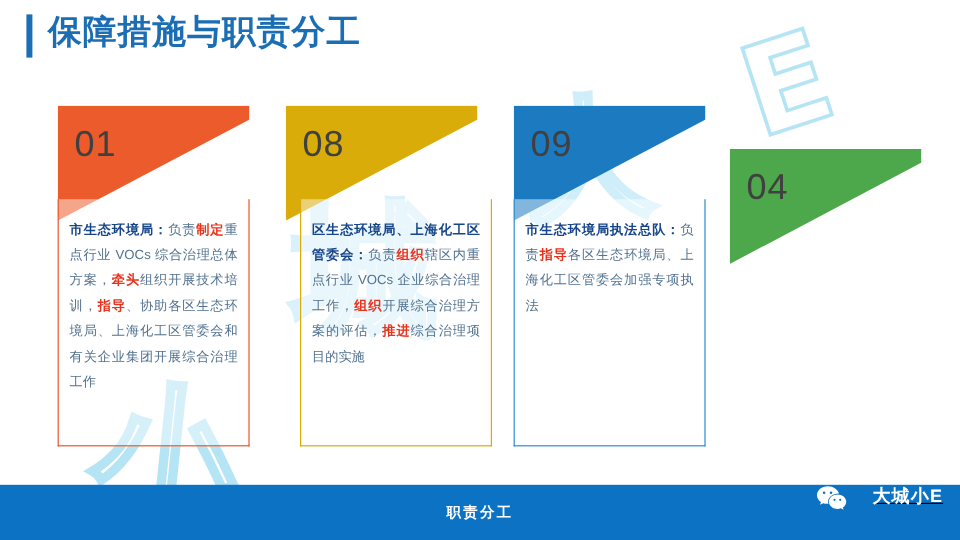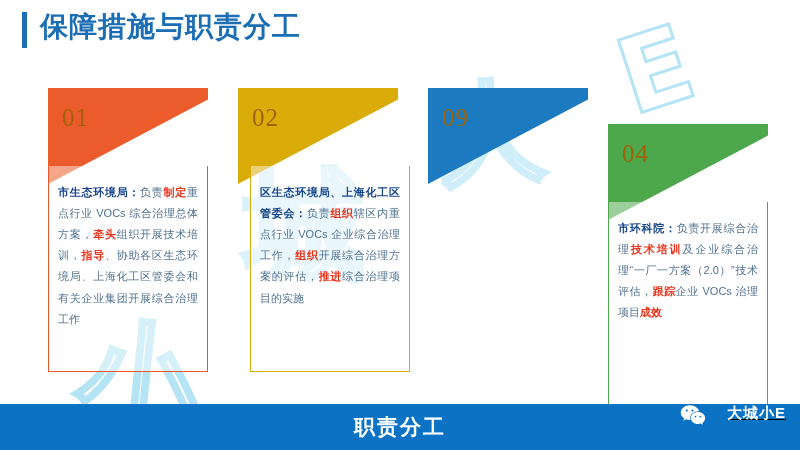--- a/index.html
+++ b/index.html
@@ -116,25 +116,25 @@
     position: absolute;
     left: 0; top: 0;
     width: 160px;
     height: 96px;
     clip-path: polygon(0 0, 100% 0, 100% 12%, 0 100%);
   }
   .card-head .num {
     position: absolute;
     left: 14px;
     top: 16px;
-    font-size: 25px;
+    font-size: 30px;
     font-weight: 400;
-    color: #a16207;
+    color: #404040;
     letter-spacing: 1px;
-    font-family: Liberation Serif, serif;
+    font-family: Liberation Sans, sans-serif;
   }
 
   .card-body {
     position: absolute;
     top: 78px;
     left: 0;
     width: 160px;
     height: 206px;
     box-sizing: border-box;
     border: 1px solid #cccccc;
@@ -179,21 +179,21 @@
   }
   #footer .footer-title {
     position: absolute;
     left: 0;
     top: 0;
     width: 800px;
     height: 46px;
     line-height: 46px;
     text-align: center;
     color: #ffffff;
-    font-size: 21px;
+    font-size: 12px;
     font-weight: 700;
     letter-spacing: 2px;
   }
   #footer .brand {
     position: absolute;
     right: 14px;
     top: 0;
     height: 46px;
     display: flex;
     align-items: flex-start;
@@ -233,41 +233,41 @@
       <div class="num">01</div>
     </div>
     <div class="card-body">
       <span class="lead">市生态环境局</span><span class="lead">：</span><span>负责</span><span class="hl">制定</span><span>重点行业 VOCs 综合治理总体方案，</span><span class="hl">牵头</span><span>组织开展技术培训，</span><span class="hl">指导</span><span>、协助各区生态环境局、上海化工区管委会和有关企业集团开展综合治理工作</span>
     </div>
   </div>
 
   <div class="card card-2">
     <div class="card-head">
       <div class="tri"></div>
-      <div class="num">02</div>
+      <div class="num">08</div>
     </div>
     <div class="card-body">
       <span class="lead">区生态环境局、上海化工区管委会</span><span class="lead">：</span><span>负责</span><span class="hl">组织</span><span>辖区内重点行业 VOCs 企业综合治理工作，</span><span class="hl">组织</span><span>开展综合治理方案的评估，</span><span class="hl">推进</span><span>综合治理项目的实施</span>
     </div>
   </div>
 
   <div class="card card-3">
     <div class="card-head">
       <div class="tri"></div>
       <div class="num">09</div>
     </div>
+    <div class="card-body">
+      <span class="lead">市生态环境局执法总队</span><span class="lead">：</span><span>负责</span><span class="hl">指导</span><span>各区生态环境局、上海化工区管委会加强专项执法</span>
+    </div>
   </div>
 
   <div class="card card-4">
     <div class="card-head">
       <div class="tri"></div>
       <div class="num">04</div>
-    </div>
-    <div class="card-body">
-      <span class="lead">市环科院</span><span class="lead">：</span><span>负责开展综合治理</span><span class="hl">技术培训</span><span>及企业综合治理“一厂一方案（2.0）”技术评估，</span><span class="hl">跟踪</span><span>企业 VOCs 治理项目</span><span class="hl">成效</span>
     </div>
   </div>
 
 </div>
 
 <div id="footer">
   <div class="footer-title">职责分工</div>
   <div class="brand">
     <span>
       <svg class="wechat-icon" viewBox="0 0 32 26" xmlns="http://www.w3.org/2000/svg">

